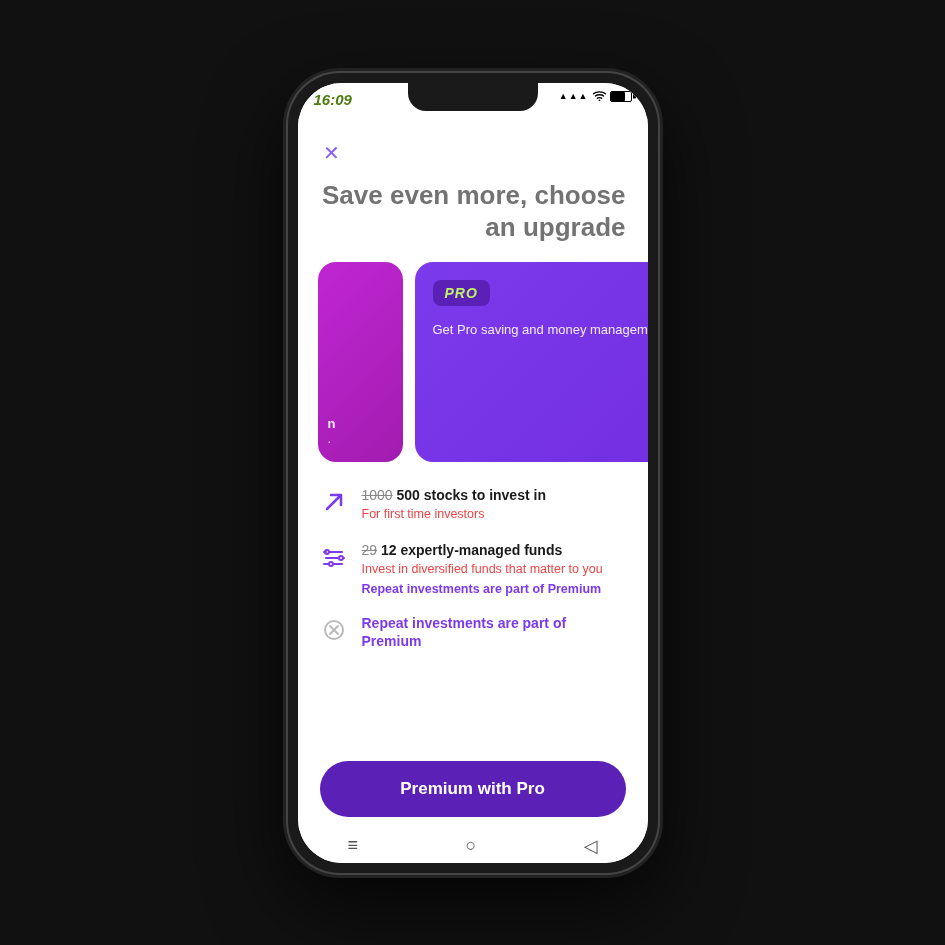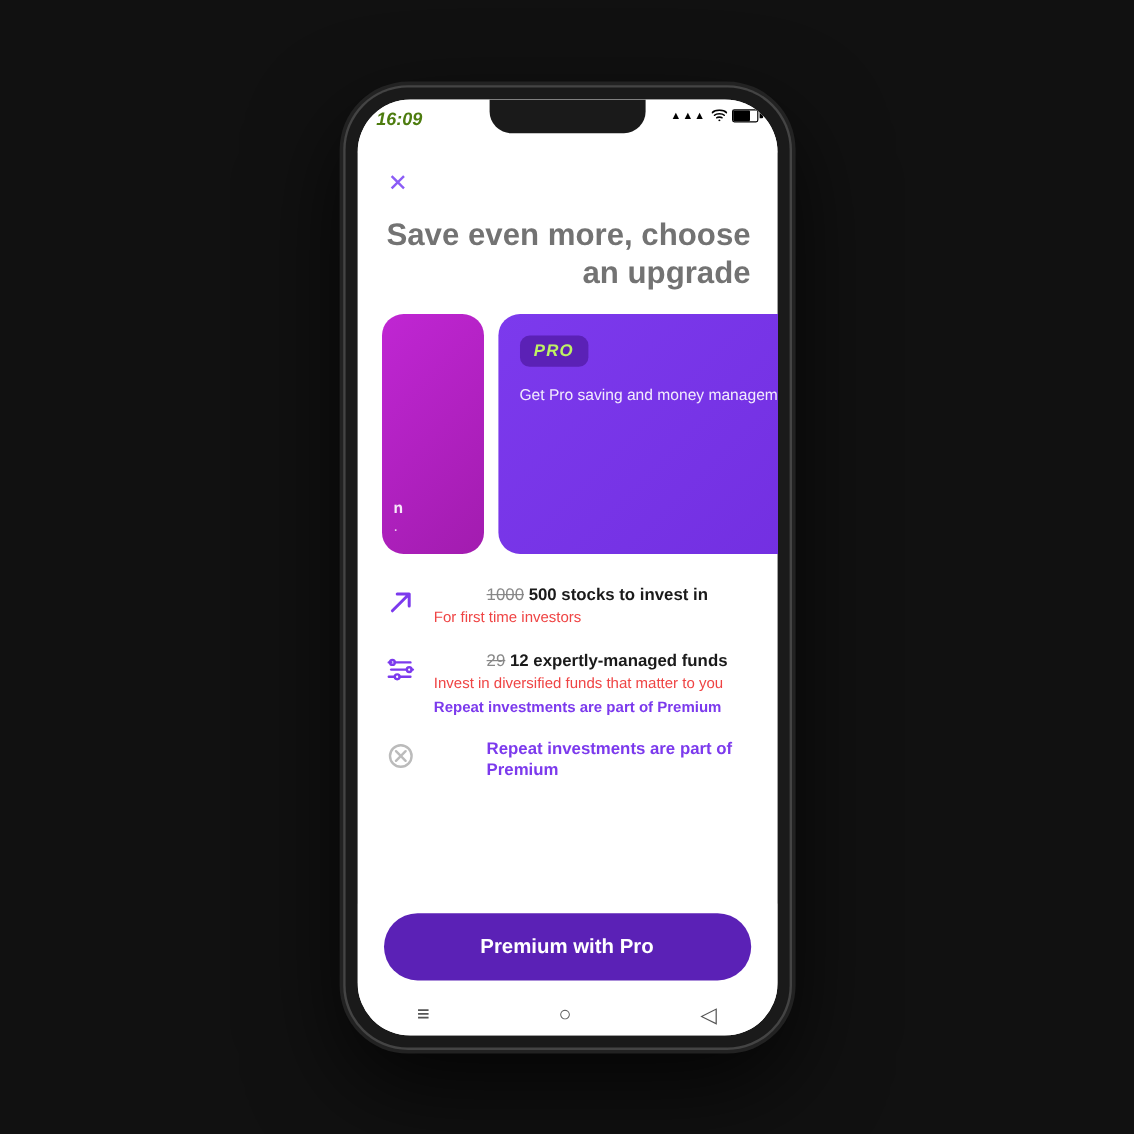--- a/index.html
+++ b/index.html
@@ -274,21 +274,20 @@
       margin-top: 2px;
     }
 
     .feature-text-group {}
 
     .feature-main {
       font-size: 14px;
       font-weight: 700;
       color: #1a1a1a;
       line-height: 1.3;
-      margin-left: 44px;
     }
 
     .feature-main .strikethrough {
       text-decoration: line-through;
       color: #888;
       font-weight: 400;
     }
 
     .feature-sub {
       font-size: 12.5px;

